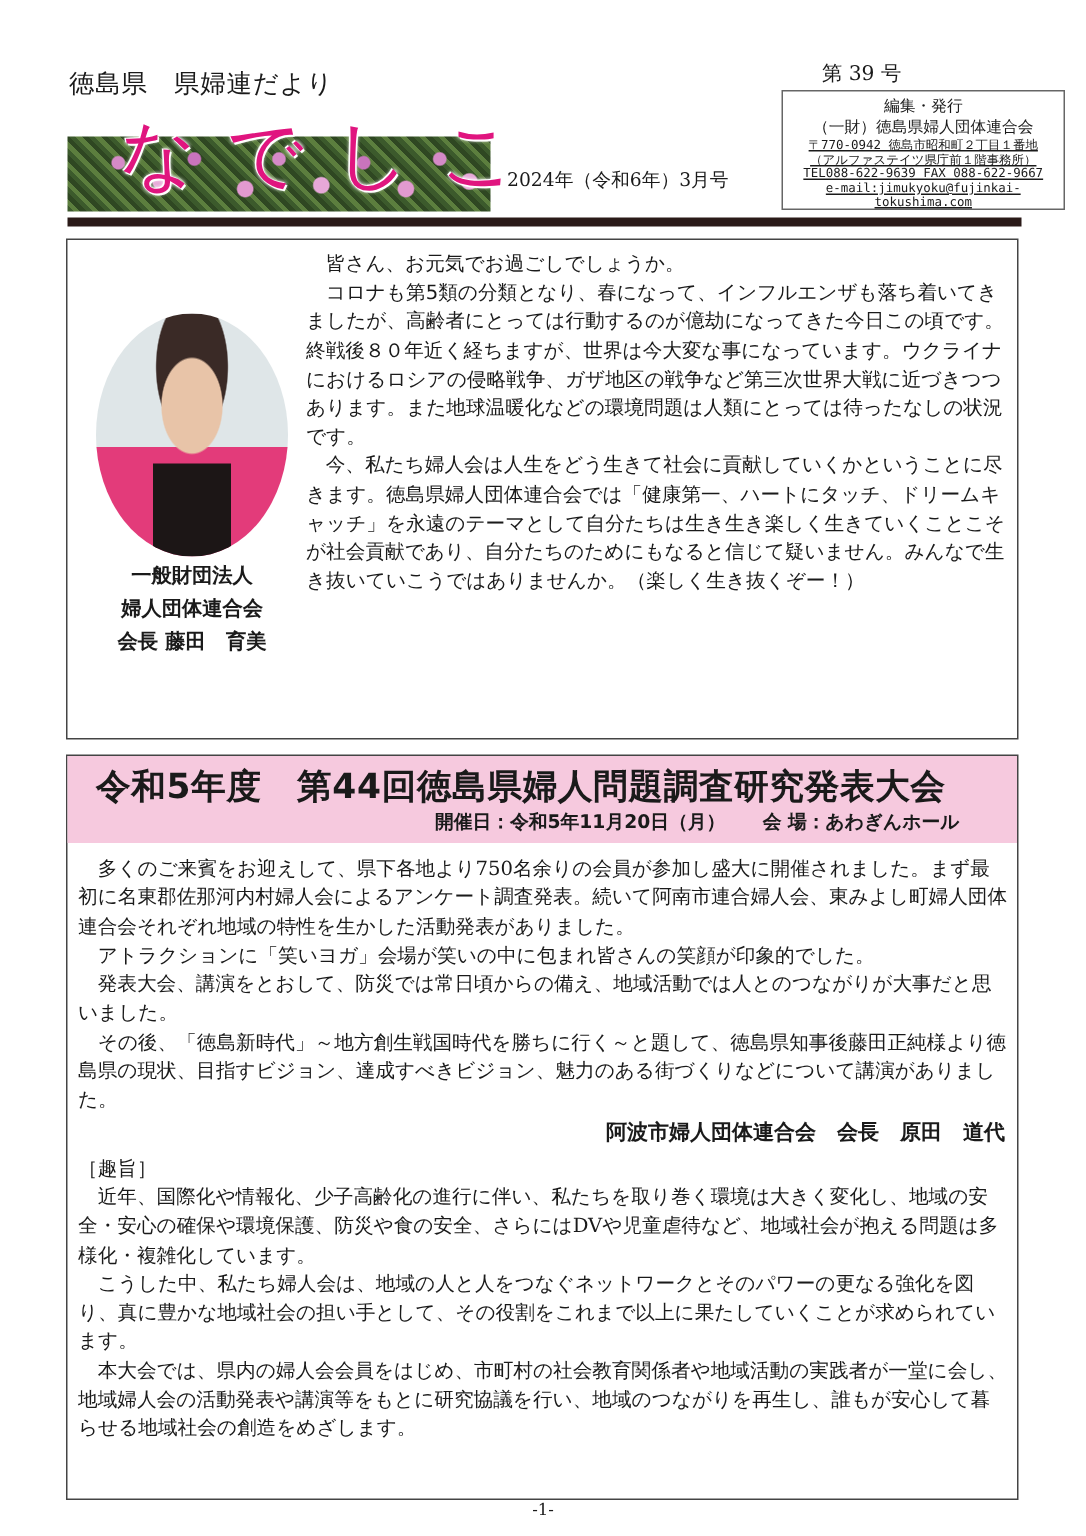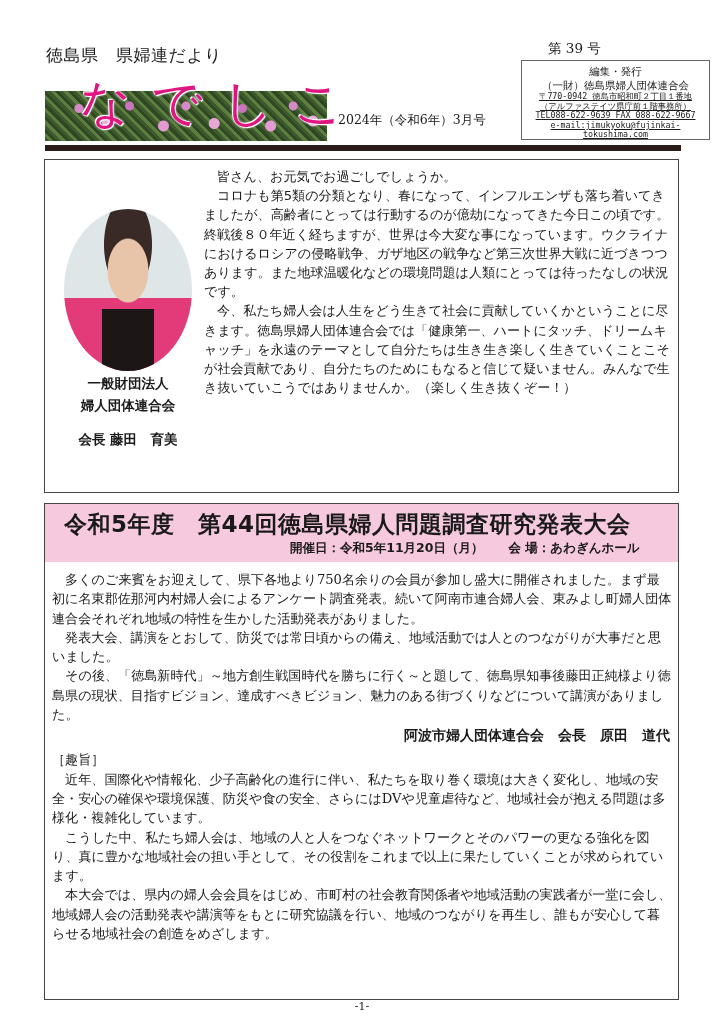--- a/index.html
+++ b/index.html
@@ -70,35 +70,36 @@
 </div>
 
 <div class="abs rule"></div>
 
 <div class="abs box1"></div>
 <div class="abs photo">
     <div class="scarf"></div>
   </div>
 <div class="abs cap" style="top:375px;">一般財団法人</div>
 <div class="abs cap" style="top:397px;">婦人団体連合会</div>
-<div class="abs cap" style="top:431px;">会長 藤田　育美</div>
+<div class="abs cap" style="top:419px;">会長 藤田　育美</div>
 
 <div class="abs p1">
   <p>皆さん、お元気でお過ごしでしょうか。</p>
   <p>コロナも第5類の分類となり、春になって、インフルエンザも落ち着いてきましたが、高齢者にとっては行動するのが億劫になってきた今日この頃です。終戦後８０年近く経ちますが、世界は今大変な事になっています。ウクライナにおけるロシアの侵略戦争、ガザ地区の戦争など第三次世界大戦に近づきつつあります。また地球温暖化などの環境問題は人類にとっては待ったなしの状況です。</p>
   <p>今、私たち婦人会は人生をどう生きて社会に貢献していくかということに尽きます。徳島県婦人団体連合会では「健康第一、ハートにタッチ、ドリームキャッチ」を永遠のテーマとして自分たちは生き生き楽しく生きていくことこそが社会貢献であり、自分たちのためにもなると信じて疑いません。みんなで生き抜いていこうではありませんか。（楽しく生き抜くぞー！）</p>
 </div>
 
 <div class="abs box2"></div>
 <div class="abs box2hdr"></div>
 <div class="abs h2">令和5年度　第44回徳島県婦人問題調査研究発表大会</div>
 <div class="abs h2sub">開催日：令和5年11月20日（月）　　会 場：あわぎんホール</div>
 
 <div class="abs p2">
   <p>多くのご来賓をお迎えして、県下各地より750名余りの会員が参加し盛大に開催されました。まず最初に名東郡佐那河内村婦人会によるアンケート調査発表。続いて阿南市連合婦人会、東みよし町婦人団体連合会それぞれ地域の特性を生かした活動発表がありました。</p>
+  <p>アトラクションに「笑いヨガ」会場が笑いの中に包まれ皆さんの笑顔が印象的でした。</p>
   <p>発表大会、講演をとおして、防災では常日頃からの備え、地域活動では人とのつながりが大事だと思いました。</p>
   <p>その後、「徳島新時代」～地方創生戦国時代を勝ちに行く～と題して、徳島県知事後藤田正純様より徳島県の現状、目指すビジョン、達成すべきビジョン、魅力のある街づくりなどについて講演がありました。</p>
   <div style="height:24px;position:relative;">
     <div class="sig" style="position:absolute;top:2px;left:278px;">阿波市婦人団体連合会　会長　原田　道代</div>
   </div>
   <div style="text-indent:0;margin-top:2px;">［趣旨］</div>
   <p>近年、国際化や情報化、少子高齢化の進行に伴い、私たちを取り巻く環境は大きく変化し、地域の安全・安心の確保や環境保護、防災や食の安全、さらにはDVや児童虐待など、地域社会が抱える問題は多様化・複雑化しています。</p>
   <p>こうした中、私たち婦人会は、地域の人と人をつなぐネットワークとそのパワーの更なる強化を図り、真に豊かな地域社会の担い手として、その役割をこれまで以上に果たしていくことが求められています。</p>
   <p>本大会では、県内の婦人会会員をはじめ、市町村の社会教育関係者や地域活動の実践者が一堂に会し、地域婦人会の活動発表や講演等をもとに研究協議を行い、地域のつながりを再生し、誰もが安心して暮らせる地域社会の創造をめざします。</p>
 </div>

